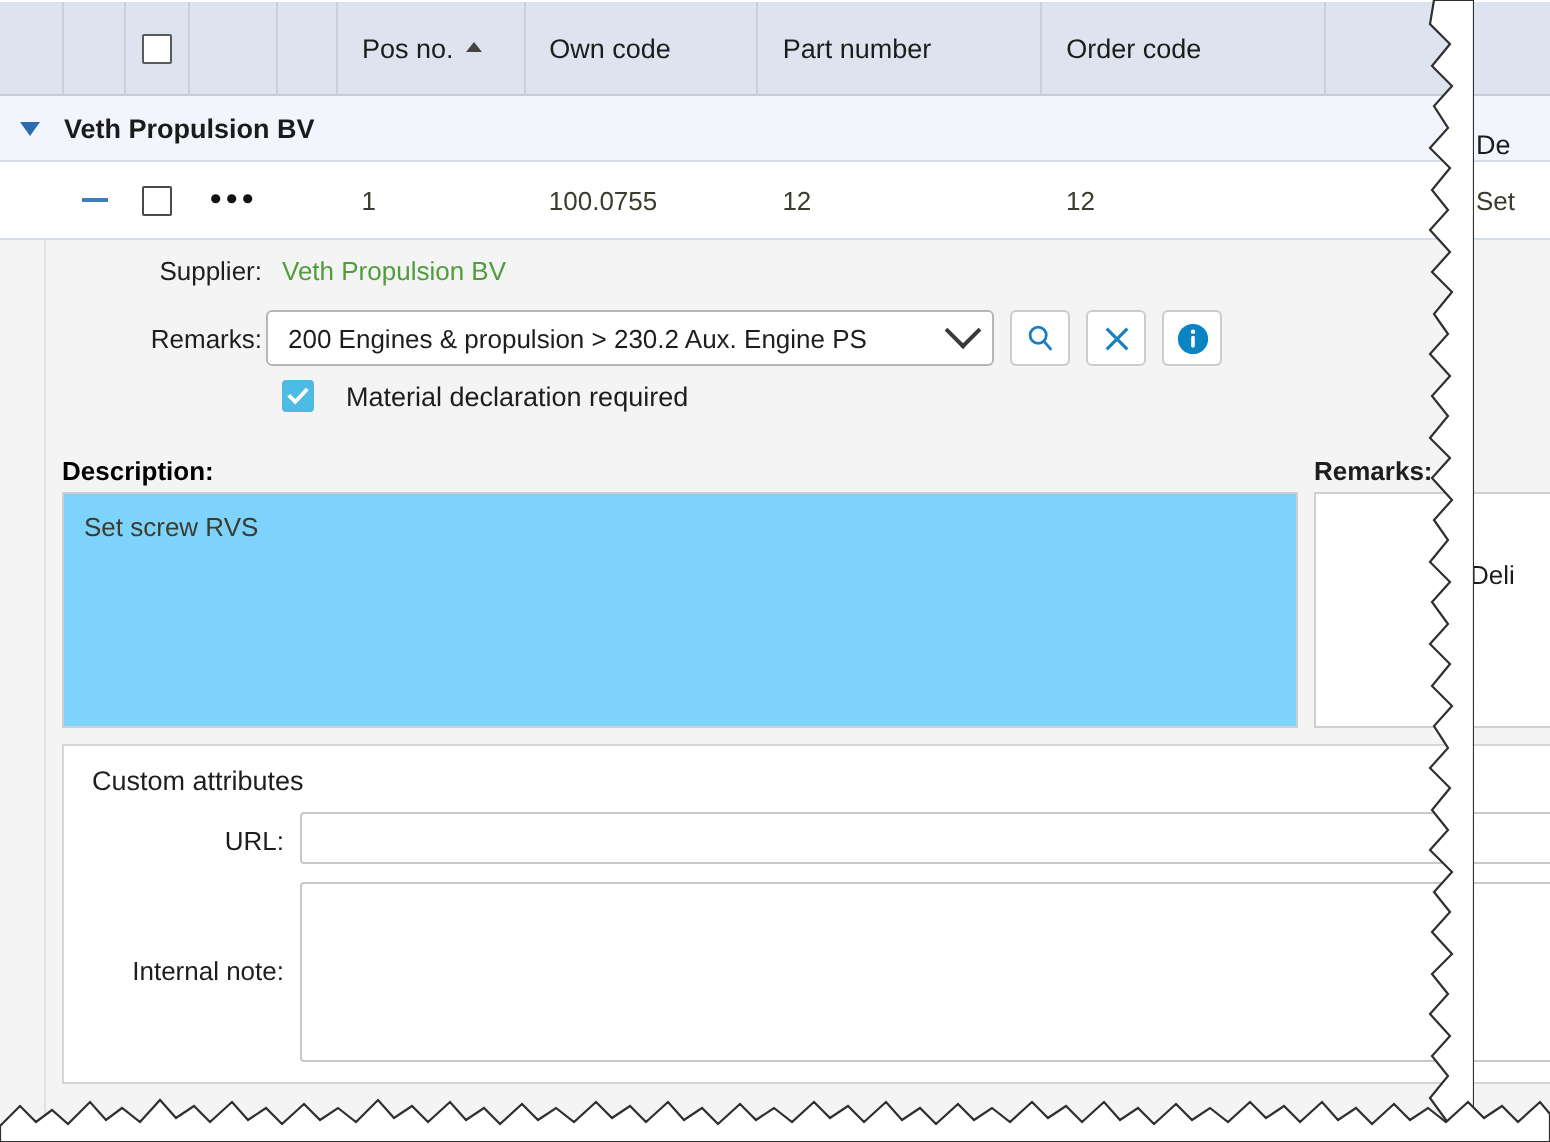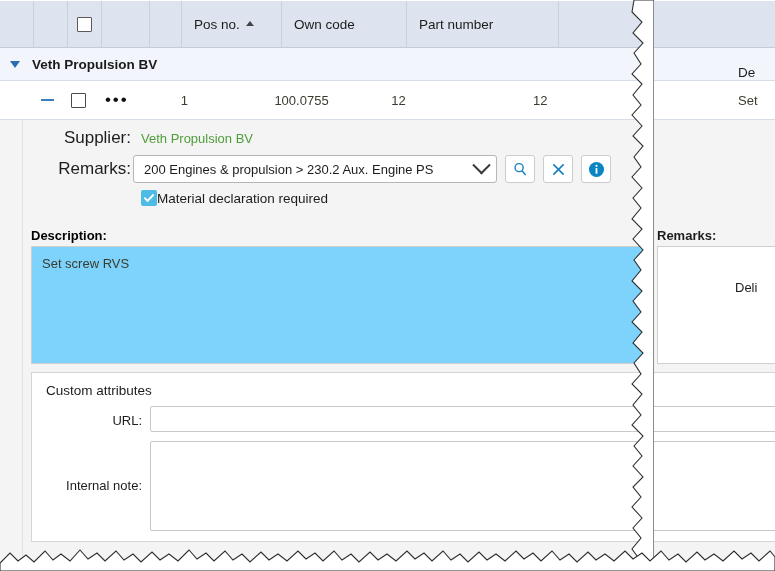--- a/index.html
+++ b/index.html
@@ -14,21 +14,21 @@
     font-family: "Liberation Sans", sans-serif;
     font-size: 13px;
     color: #222;
     position: relative;
   }
 
   
   #app {
     position: absolute;
     left: 0; top: 0;
-    width: 654px;
+    width: 737px;
     height: 571px;
     background: #ffffff;
   }
 
   
   .grid-header {
     position: absolute;
     left: 0; top: 0;
     width: 775px;
     height: 48px;
@@ -177,21 +177,21 @@
     border-left: 1px solid #e2e2e2;
   }
 
   
   .field-row {
     position: absolute;
     display: flex;
     align-items: center;
   }
   .lbl {
-    font-size: 17px;
+    font-size: 13px;
     color: #1d1d1d;
     text-align: right;
   }
   .supplier-row { left: 0; top: 8px; }
   .supplier-lbl { width: 108px; }
   .supplier-val {
     margin-left: 10px;
     color: #4f9d3a;
     font-size: 13px;
   }
@@ -239,21 +239,21 @@
   .blue-check {
     width: 16px; height: 16px;
     background: #4ebbe4;
     border-radius: 2px;
     display: flex;
     align-items: center;
     justify-content: center;
   }
   .blue-check svg { display: block; }
   .matdecl-lbl {
-    margin-left: 0;
+    margin-left: 16px;
     font-size: 13.5px;
     color: #1d1d1d;
   }
 
   
   .desc-label {
     position: absolute;
     left: 8px;
     top: 108px;
     font-weight: bold;
@@ -395,20 +395,23 @@
     <div class="hcell hc-w5"></div>
     <div class="hcell hc-pos">
       <span>Pos no.</span>
       <span class="sort-arrow"></span>
     </div>
     <div class="hcell hc-own">
       <span>Own code</span>
     </div>
     <div class="hcell hc-part">
       <span>Part number</span>
+    </div>
+    <div class="hcell hc-order">
+      <span>Order code</span>
     </div>
     <div class="hcell hc-desc"></div>
   </div>
 
   <div class="group-row">
     <div class="group-caret"></div>
     <div class="group-label">Veth Propulsion BV</div>
   </div>
 
   <div class="data-row">

